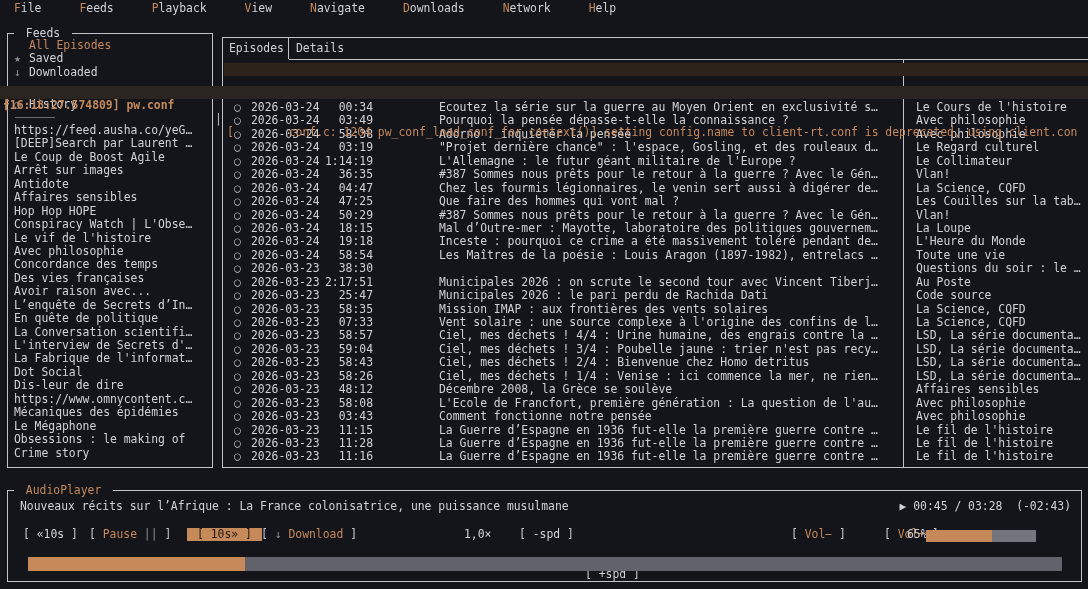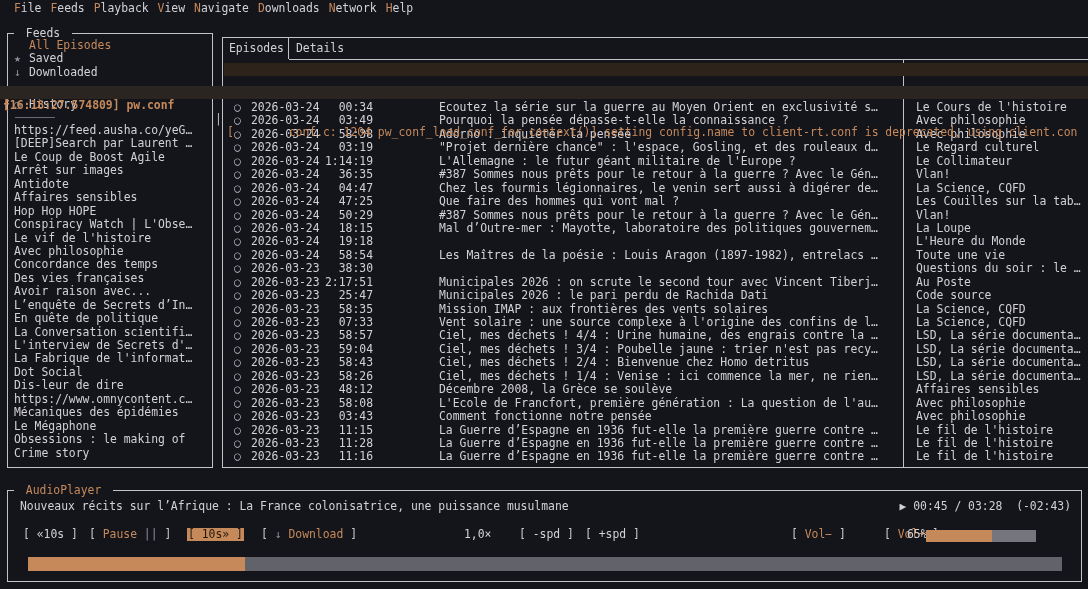--- a/index.html
+++ b/index.html
@@ -6,21 +6,21 @@
     --bg:#14141b; --fg:#d2d2d6; --accent:#c5895a; --border:#c2c2c8;
     --gray:#8f8f97; --hlbg:#2a2520; --selbg:#2d231b; --track:#62626a; --voltrack:#75757e;
   }
   *{box-sizing:border-box}
   html,body{margin:0;padding:0;background:#0d0d12}
   .screen{position:relative;width:1088px;height:589px;background:var(--bg);
     font-family:"DejaVu Sans Mono","DejaVu Sans",monospace;font-size:11.4px;line-height:13.45px;
     color:var(--fg);overflow:hidden}
   .accent{color:var(--accent)}
   
-  .menubar{position:absolute;left:14px;top:2px;display:flex;gap:9px;white-space:pre}
+  .menubar{position:absolute;left:14px;top:2px;display:flex;gap:38px;white-space:pre}
   .menu-item{cursor:default}
   .menu-item .hot{color:var(--accent)}
   
   .panel{position:absolute;border:1px solid var(--border)}
   .panel-title{position:absolute;top:-7px;left:6px;background:var(--bg);padding:0 5px;white-space:pre}
   
   #feeds-panel{left:7px;top:33px;width:206px;height:435px}
   .frow{height:13.45px;white-space:pre;overflow:hidden;padding-left:6px}
   .frow .ficon{display:inline-block;width:15px;color:var(--gray)}
   #feeds-top{position:absolute;left:0;top:5px;right:1px}
@@ -53,21 +53,21 @@
   
   #player-panel{left:7px;top:490px;width:1075px;height:92px}
   #now-playing{position:absolute;left:12px;top:9px;white-space:pre}
   #time-display{position:absolute;right:10px;top:9px;white-space:pre}
   #controls{position:absolute;left:0;top:37px;height:17px;right:0}
   .ctl{position:absolute;white-space:pre;top:0}
   .ctl .lb,.ctl .rb{color:#c9c9cf}
   .ctl.plain .lbl{color:var(--fg)}
   .ctl.accent-label .lbl{color:var(--accent)}
   .ctl .cicon{color:var(--gray)}
-  .ctl.selected{background:var(--accent);color:#23190e;padding:0 1px}
+  .ctl.selected{background:var(--accent);color:#23190e;padding:0 10px}
   .ctl.selected .lb,.ctl.selected .rb,.ctl.selected .lbl{color:#23190e}
   #rate{position:absolute;left:456px;top:37px;white-space:pre}
   #vol-pct{position:absolute;left:899px;top:37px}
   #volume-bar{position:absolute;left:918px;top:39px;width:110px;height:12px;background:var(--voltrack)}
   #volume-fill{height:100%;background:var(--accent)}
   #progress-bar{position:absolute;left:20px;top:66px;width:1034px;height:14px;background:var(--track)}
   #progress-fill{height:100%;background:var(--accent)}
 </style>
 </head>
 <body>
@@ -135,21 +135,21 @@
         <div class="ep-row"><span class="st">○</span><span class="date">2026-03-24</span><span class="time">00:34</span><span class="title">Écoutez la série sur la guerre au Moyen Orient en exclusivité s…</span><span class="pod">Le Cours de l'histoire</span></div>
         <div class="ep-row"><span class="st">○</span><span class="date">2026-03-24</span><span class="time">03:49</span><span class="title">Pourquoi la pensée dépasse-t-elle la connaissance ?</span><span class="pod">Avec philosophie</span></div>
         <div class="ep-row"><span class="st">○</span><span class="date">2026-03-24</span><span class="time">58:38</span><span class="title">Adorno : inquiéter la pensée</span><span class="pod">Avec philosophie</span></div>
         <div class="ep-row"><span class="st">○</span><span class="date">2026-03-24</span><span class="time">03:19</span><span class="title">"Projet dernière chance" : l'espace, Gosling, et des rouleaux d…</span><span class="pod">Le Regard culturel</span></div>
         <div class="ep-row"><span class="st">○</span><span class="date">2026-03-24</span><span class="time">1:14:19</span><span class="title">L'Allemagne : le futur géant militaire de l'Europe ?</span><span class="pod">Le Collimateur</span></div>
         <div class="ep-row"><span class="st">○</span><span class="date">2026-03-24</span><span class="time">36:35</span><span class="title">#387 Sommes nous prêts pour le retour à la guerre ? Avec le Gén…</span><span class="pod">Vlan!</span></div>
         <div class="ep-row"><span class="st">○</span><span class="date">2026-03-24</span><span class="time">04:47</span><span class="title">Chez les fourmis légionnaires, le venin sert aussi à digérer de…</span><span class="pod">La Science, CQFD</span></div>
         <div class="ep-row"><span class="st">○</span><span class="date">2026-03-24</span><span class="time">47:25</span><span class="title">Que faire des hommes qui vont mal ?</span><span class="pod">Les Couilles sur la tab…</span></div>
         <div class="ep-row"><span class="st">○</span><span class="date">2026-03-24</span><span class="time">50:29</span><span class="title">#387 Sommes nous prêts pour le retour à la guerre ? Avec le Gén…</span><span class="pod">Vlan!</span></div>
         <div class="ep-row"><span class="st">○</span><span class="date">2026-03-24</span><span class="time">18:15</span><span class="title">Mal d’Outre-mer : Mayotte, laboratoire des politiques gouvernem…</span><span class="pod">La Loupe</span></div>
-        <div class="ep-row"><span class="st">○</span><span class="date">2026-03-24</span><span class="time">19:18</span><span class="pod">L'Heure du Monde</span></div>
+        <div class="ep-row"><span class="st">○</span><span class="date">2026-03-24</span><span class="time">19:18</span><span class="title">Inceste : pourquoi ce crime a été massivement toléré pendant de…</span><span class="pod">L'Heure du Monde</span></div>
         <div class="ep-row"><span class="st">○</span><span class="date">2026-03-24</span><span class="time">58:54</span><span class="title">Les Maîtres de la poésie : Louis Aragon (1897-1982), entrelacs …</span><span class="pod">Toute une vie</span></div>
         <div class="ep-row"><span class="st">○</span><span class="date">2026-03-23</span><span class="time">38:30</span><span class="pod">Questions du soir : le …</span></div>
         <div class="ep-row"><span class="st">○</span><span class="date">2026-03-23</span><span class="time">2:17:51</span><span class="title">Municipales 2026 : on scrute le second tour avec Vincent Tiberj…</span><span class="pod">Au Poste</span></div>
         <div class="ep-row"><span class="st">○</span><span class="date">2026-03-23</span><span class="time">25:47</span><span class="title">Municipales 2026 : le pari perdu de Rachida Dati</span><span class="pod">Code source</span></div>
         <div class="ep-row"><span class="st">○</span><span class="date">2026-03-23</span><span class="time">58:35</span><span class="title">Mission IMAP : aux frontières des vents solaires</span><span class="pod">La Science, CQFD</span></div>
         <div class="ep-row"><span class="st">○</span><span class="date">2026-03-23</span><span class="time">07:33</span><span class="title">Vent solaire : une source complexe à l'origine des confins de l…</span><span class="pod">La Science, CQFD</span></div>
         <div class="ep-row"><span class="st">○</span><span class="date">2026-03-23</span><span class="time">58:57</span><span class="title">Ciel, mes déchets ! 4/4 : Urine humaine, des engrais contre la …</span><span class="pod">LSD, La série documenta…</span></div>
         <div class="ep-row"><span class="st">○</span><span class="date">2026-03-23</span><span class="time">59:04</span><span class="title">Ciel, mes déchets ! 3/4 : Poubelle jaune : trier n'est pas recy…</span><span class="pod">LSD, La série documenta…</span></div>
         <div class="ep-row"><span class="st">○</span><span class="date">2026-03-23</span><span class="time">58:43</span><span class="title">Ciel, mes déchets ! 2/4 : Bienvenue chez Homo detritus</span><span class="pod">LSD, La série documenta…</span></div>
         <div class="ep-row"><span class="st">○</span><span class="date">2026-03-23</span><span class="time">58:26</span><span class="title">Ciel, mes déchets ! 1/4 : Venise : ici commence la mer, ne rien…</span><span class="pod">LSD, La série documenta…</span></div>
@@ -172,21 +172,21 @@
   <div class="panel" id="player-panel">
     <span class="panel-title accent"> AudioPlayer </span>
     <div id="now-playing">Nouveaux récits sur l’Afrique : La France colonisatrice, une puissance musulmane</div>
     <div id="time-display"><span>▶</span> <span>00:45 / 03:28</span>  <span>(-02:43)</span></div>
     <div id="controls">
         <span class="ctl plain" style="left: 15px;"><span class="lb">[ </span><span class="lbl">«10s</span><span class="rb"> ]</span></span>
         <span class="ctl accent-label" style="left: 81px;"><span class="lb">[ </span><span class="lbl">Pause</span><span class="cicon"> ||</span><span class="rb"> ]</span></span>
         <span class="ctl selected" style="left: 179px;"><span class="lb">[ </span><span class="lbl">10s»</span><span class="rb"> ]</span></span>
         <span class="ctl accent-label" style="left: 253px;"><span class="lb">[ </span><span class="cicon">↓ </span><span class="lbl">Download</span><span class="rb"> ]</span></span>
         <span class="ctl plain" style="left: 511px;"><span class="lb">[ </span><span class="lbl">-spd</span><span class="rb"> ]</span></span>
-        <span class="ctl plain" style="left: 577px;"><span class="lb">[ </span><span class="lbl">+spd</span><span class="rb"> ]</span></span>
+        <span class="ctl plain" style="left: 577px; margin-top: 40px;"><span class="lb">[ </span><span class="lbl">+spd</span><span class="rb"> ]</span></span>
         <span class="ctl accent-label" style="left: 783px;"><span class="lb">[ </span><span class="lbl">Vol−</span><span class="rb"> ]</span></span>
         <span class="ctl accent-label" style="left: 876px;"><span class="lb">[ </span><span class="lbl">Vol+</span><span class="rb"> ]</span></span>
       </div>
     <div id="rate">1,0×</div>
     <div id="vol-pct">65%</div>
     <div id="volume-bar">
         <div id="volume-fill" style="width: 60%;"></div>
       </div>
     <div id="progress-bar">
         <div id="progress-fill" style="width: 21%;"></div>

